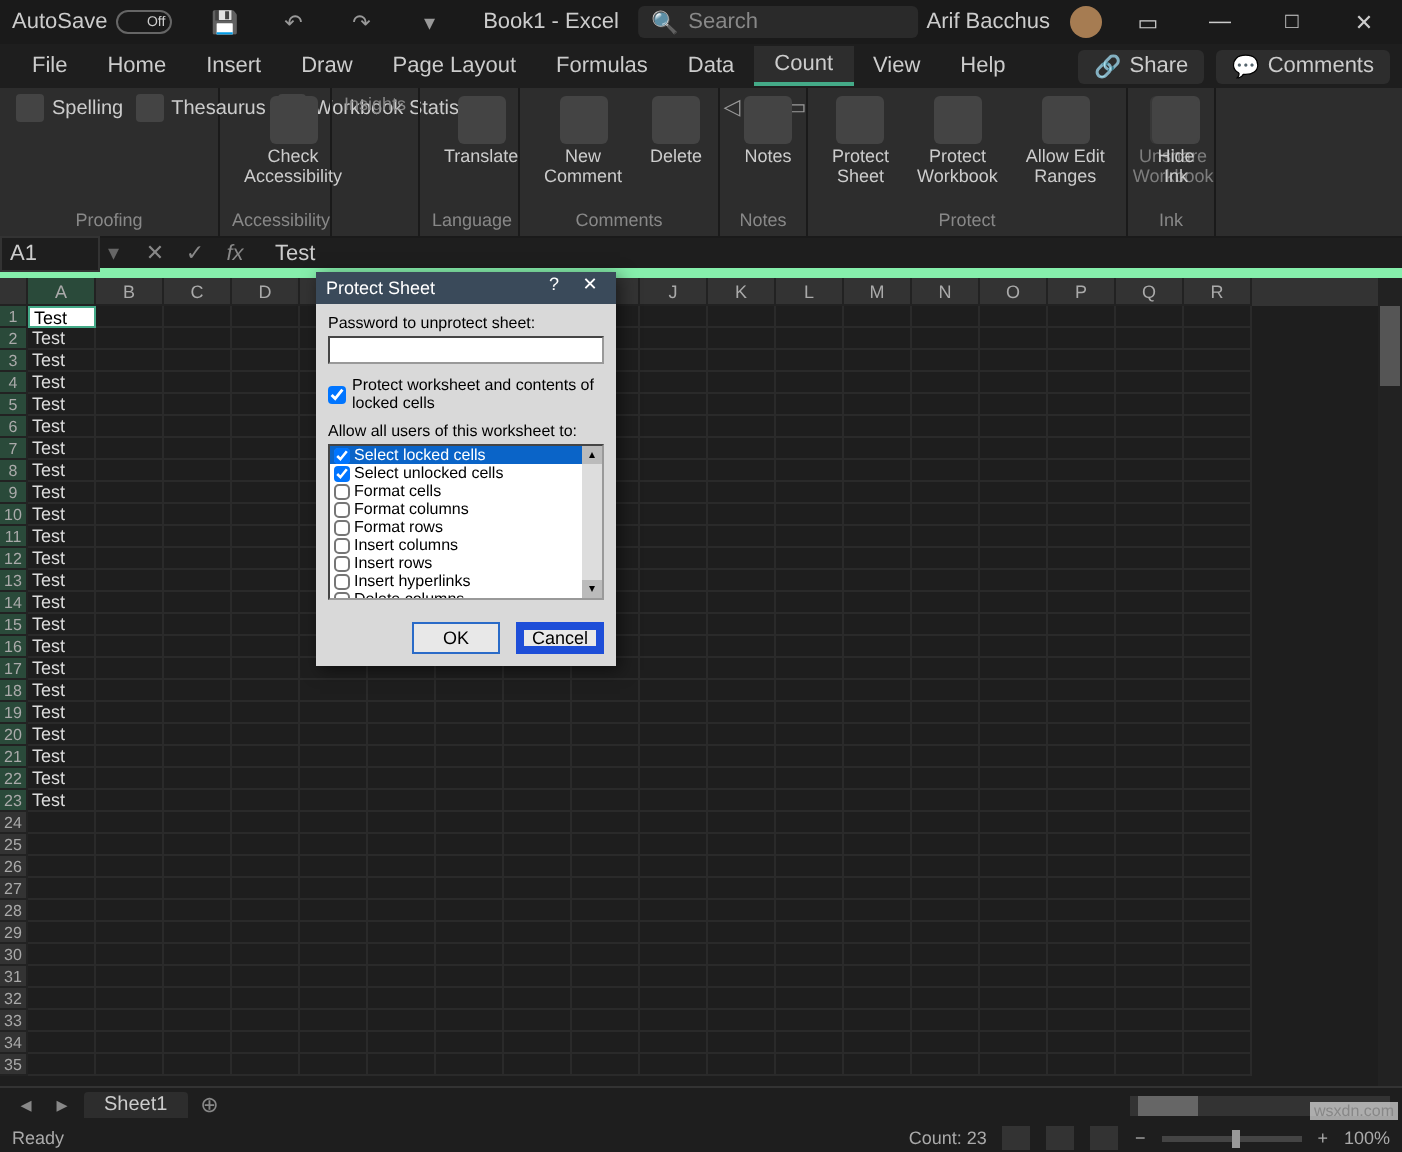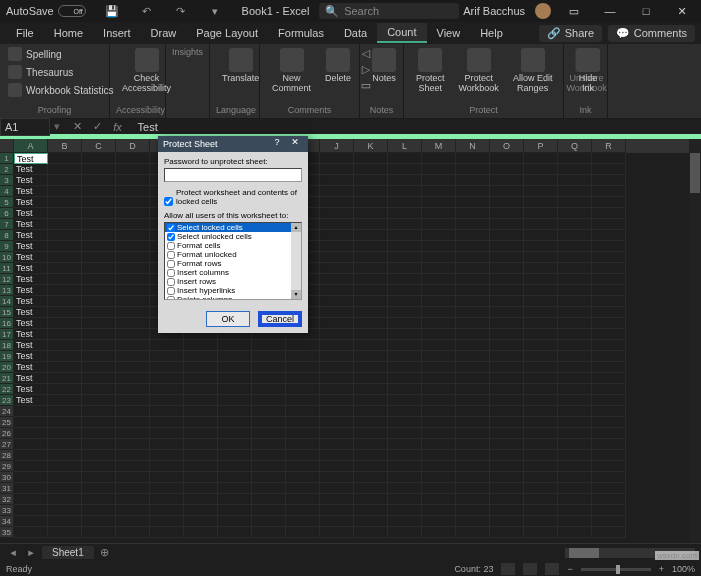--- a/index.html
+++ b/index.html
@@ -19,21 +19,21 @@
 .tabs-right { margin-left: auto; display: flex; gap: 6px; }
 .tabs-right .btn { background: #2d2d2d; padding: 2px 8px; border-radius: 3px; display: flex; align-items: center; gap: 4px; }
 .ribbon { height: 75px; background: #2d2d2d; display: flex; border-bottom: 1px solid #1a1a1a; }
 .ribbon-group { border-right: 1px solid #1a1a1a; padding: 2px 6px; display: flex; flex-direction: column; }
 .ribbon-group-content { flex: 1; display: flex; align-items: flex-start; gap: 2px; }
 .ribbon-group-label { text-align: center; font-size: 9px; color: #888; padding: 1px 0; }
 .ribbon-btn-lg { display: flex; flex-direction: column; align-items: center; justify-content: center; gap: 2px; padding: 2px 6px; text-align: center; font-size: 9px; line-height: 1.1; }
 .ribbon-btn-lg .ico { width: 24px; height: 24px; background: #444; border-radius: 3px; }
 .ribbon-btn-sm { display: flex; align-items: center; gap: 4px; padding: 1px 2px; font-size: 10px; white-space: nowrap; }
 .ribbon-btn-sm .ico { width: 14px; height: 14px; background: #444; border-radius: 2px; }
-.ribbon-col { display: flex; flex-direction: column; gap: 2px; }
+.ribbon-col { display: flex; flex-direction: row; gap: 2px; }
 .namebox-row { height: 20px; background: #1e1e1e; display: flex; align-items: center; border-bottom: 5px solid #86efac; }
 .namebox { width: 50px; height: 18px; background: #1e1e1e; border: 1px solid #333; padding: 0 4px; display: flex; align-items: center; }
 .fx-btns { display: flex; gap: 4px; padding: 0 6px; }
 .fx-btn { width: 16px; height: 16px; display: flex; align-items: center; justify-content: center; color: #888; }
 .formula-bar { flex: 1; padding: 0 6px; }
 .sheet-area { position: relative; height: 404px; display: flex; }
 .col-headers { height: 14px; display: flex; background: #333; }
 .corner { width: 14px; height: 14px; background: #333; border-right: 1px solid #222; border-bottom: 1px solid #222; }
 .col-h { width: 34px; height: 14px; text-align: center; font-size: 9px; border-right: 1px solid #222; border-bottom: 1px solid #222; display: flex; align-items: center; justify-content: center; color: #aaa; }
 .col-h.sel { background: #2a4a3a; }
@@ -57,21 +57,21 @@
 .vscroll-thumb { width: 10px; height: 40px; background: #555; margin: 14px auto 0; }
 
 
 .dialog { position: absolute; left: 158px; top: 136px; width: 150px; background: #d9d9d9; color: #000; box-shadow: 2px 2px 8px rgba(0,0,0,0.5); font-size: 9px; }
 .dialog-title { background: #3a4a5a; color: #fff; height: 16px; display: flex; align-items: center; padding: 0 5px; }
 .dialog-title-btns { margin-left: auto; display: flex; gap: 2px; }
 .dialog-title-btn { width: 16px; height: 14px; text-align: center; color: #fff; }
 .dialog-body { padding: 5px 6px; }
 .dlg-label { font-size: 8px; margin-bottom: 2px; }
 .dlg-input { width: 100%; height: 14px; border: 1px inset #999; background: #fff; margin-bottom: 6px; }
-.dlg-check { display: flex; align-items: flex-end; gap: 3px; margin-bottom: 5px; font-size: 8px; }
+.dlg-check { display: flex; align-items: center; gap: 3px; margin-bottom: 5px; font-size: 8px; }
 .dlg-check input { width: 9px; height: 9px; }
 .dlg-list { border: 1px inset #999; background: #fff; height: 78px; overflow: hidden; position: relative; }
 .dlg-list-item { display: flex; align-items: center; gap: 2px; padding: 0 2px; font-size: 8px; height: 9px; }
 .dlg-list-item.sel { background: #0a64c8; color: #fff; }
 .dlg-list-scroll { position: absolute; right: 0; top: 0; width: 10px; height: 100%; background: #ddd; display: flex; flex-direction: column; justify-content: space-between; }
 .dlg-list-scroll-btn { height: 9px; background: #bbb; font-size: 6px; text-align: center; }
 .dlg-btns { display: flex; justify-content: flex-end; gap: 8px; padding: 6px; }
 .dlg-btn { width: 44px; height: 16px; border: 4px solid #1d4ed8; background: #e8e8e8; font-size: 9px; display: flex; align-items: center; justify-content: center; }
 .dlg-btn.primary { border: 1.5px solid #2a6bc8; }
 .watermark { position: absolute; right: 2px; bottom: 16px; font-size: 8px; color: #888; background: rgba(255,255,255,0.6); padding: 0 2px; }
@@ -1067,21 +1067,21 @@
           <div class="dlg-list-item">
             <input type="checkbox" checked="" style="width: 8px; height: 8px;">
             <span>Select unlocked cells</span>
           </div>
           <div class="dlg-list-item">
             <input type="checkbox" style="width: 8px; height: 8px;">
             <span>Format cells</span>
           </div>
           <div class="dlg-list-item">
             <input type="checkbox" style="width: 8px; height: 8px;">
-            <span>Format unlocked</span>
+            <span>Format columns</span>
           </div>
           <div class="dlg-list-item">
             <input type="checkbox" style="width: 8px; height: 8px;">
             <span>Format rows</span>
           </div>
           <div class="dlg-list-item">
             <input type="checkbox" style="width: 8px; height: 8px;">
             <span>Insert columns</span>
           </div>
           <div class="dlg-list-item">

